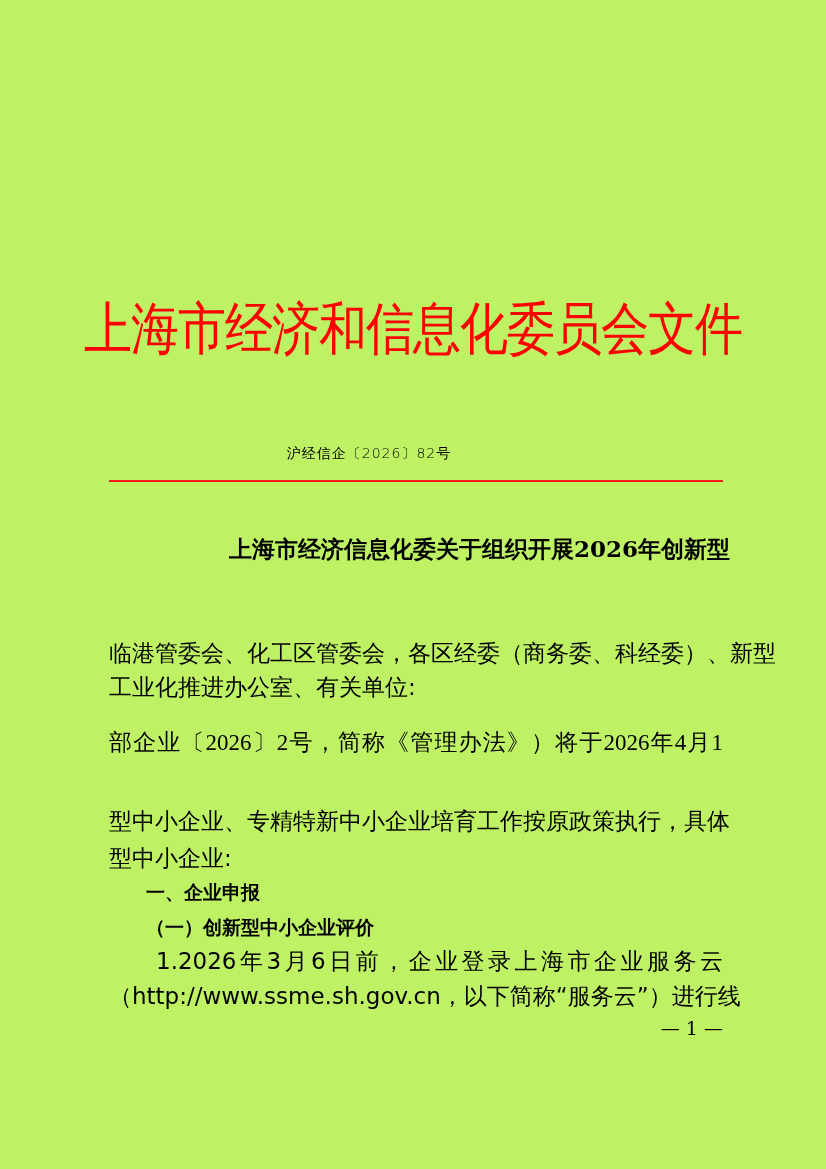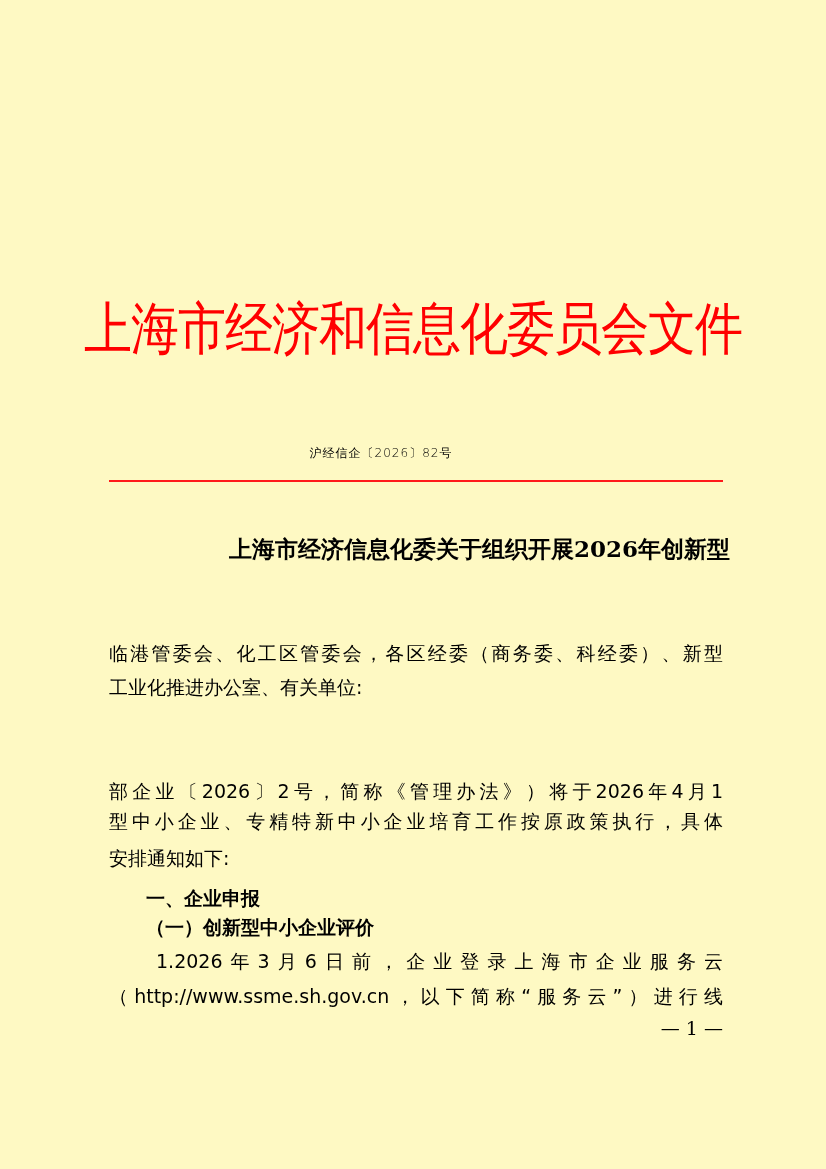--- a/index.html
+++ b/index.html
@@ -1,31 +1,31 @@
 <!DOCTYPE html>
 <html><head>
   <meta charset="utf-8">
   <style>
     html, body { margin: 0; padding: 0; background: #ffffff; }
     body { width: 826px; height: 1169px; position: relative; overflow: hidden;
            font-family: "DejaVu Serif", "Liberation Serif", serif; color: #000; }
-    .page { position: absolute; left: 0; top: 0; width: 826px; height: 1169px; background: #fef9c3; }
+    .page { position: absolute; left: 0; top: 0; width: 826px; height: 1169px; background: #bef264; }
     .masthead { position: absolute; left: 0; width: 826px; top: 296px; text-align: center;
                 color: #ff0000; font-size: 48px; line-height: 64px; letter-spacing: -1px;
                 font-family: "DejaVu Serif", "Liberation Serif", serif; transform: scaleY(1.18); }
-    .docnum { position: absolute; left: 12px; width: 738px; top: 440px; text-align: center;
-              font-size: 12px; line-height: 26px; letter-spacing: 1px;
+    .docnum { position: absolute; left: 0; width: 738px; top: 440px; text-align: center;
+              font-size: 14px; line-height: 26px; letter-spacing: 1px;
               font-family: "DejaVu Sans", "Liberation Sans", sans-serif; font-weight: 300; }
     .redline { position: absolute; left: 109px; width: 614px; top: 480px; height: 2px; background: #ff1a1a; }
     .title { position: absolute; left: 100px; width: 630px; text-align: right;
              font-size: 23px; line-height: 36px; font-weight: bold;
              font-family: "DejaVu Serif", "Liberation Serif", serif; }
     .title.l1 { top: 531px; }
     .title.l2 { top: 567px; }
-    .body-line { position: absolute; left: 109px; width: 614px; font-size: 19px; line-height: 34px;
+    .body-line { position: absolute; left: 109px; width: 614px; font-size: 23px; line-height: 34px;
                  font-family: "DejaVu Sans", "Liberation Sans", sans-serif; white-space: nowrap;
                  text-align: justify; text-align-last: justify; }
     .body-line.last { text-align-last: left; }
     .indent { padding-left: 47px; width: 567px; }
     .heading { position: absolute; font-size: 19px; line-height: 34px; font-weight: bold;
                font-family: "DejaVu Sans", "Liberation Sans", sans-serif; white-space: nowrap; }
     .pagenum { position: absolute; right: 103px; top: 1013px; font-size: 19px; line-height: 30px;
                font-family: "DejaVu Serif", "Liberation Serif", serif; }
   </style>
 </head>
@@ -34,24 +34,24 @@
 <div class="page">
   <div class="masthead">上海市经济和信息化委员会文件</div>
   <div class="docnum">沪经信企〔2026〕82号</div>
   <div class="redline"></div>
 
   <div class="title l1">上海市经济信息化委关于组织开展2026年创新型</div>
 
   <div class="body-line" style="top:636px;">临港管委会、化工区管委会，各区经委（商务委、科经委）、新型</div>
   <div class="body-line last" style="top:670px;">工业化推进办公室、有关单位:</div>
 
-  <div class="body-line" style="top:774px;">部企业〔2026〕2号，简称《管理办法》）将于2026年4月1</div>
+  <div class="body-line" style="top:726px;font-family:Liberation Serif, serif;">部企业〔2026〕2号，简称《管理办法》）将于2026年4月1</div>
   <div class="body-line" style="top:804px;">型中小企业、专精特新中小企业培育工作按原政策执行，具体</div>
-  <div class="body-line last" style="top:841px;">安排通知如下:</div>
+  <div class="body-line last" style="top:841px;">型中小企业:</div>
 
-  <div class="heading" style="left:146px; top:875px;margin-top:6px;">一、企业申报</div>
+  <div class="heading" style="left:146px; top:875px;">一、企业申报</div>
   <div class="heading" style="left:146px; top:910px;text-align:right;">（一）创新型中小企业评价</div>
 
   <div class="body-line indent" style="top:944px;">1.2026年3月6日前，企业登录上海市企业服务云</div>
   <div class="body-line" style="top:979px;">（http://www.ssme.sh.gov.cn，以下简称“服务云”）进行线</div>
 
   <div class="pagenum">— 1 —</div>
 </div>
 
 </body></html>

